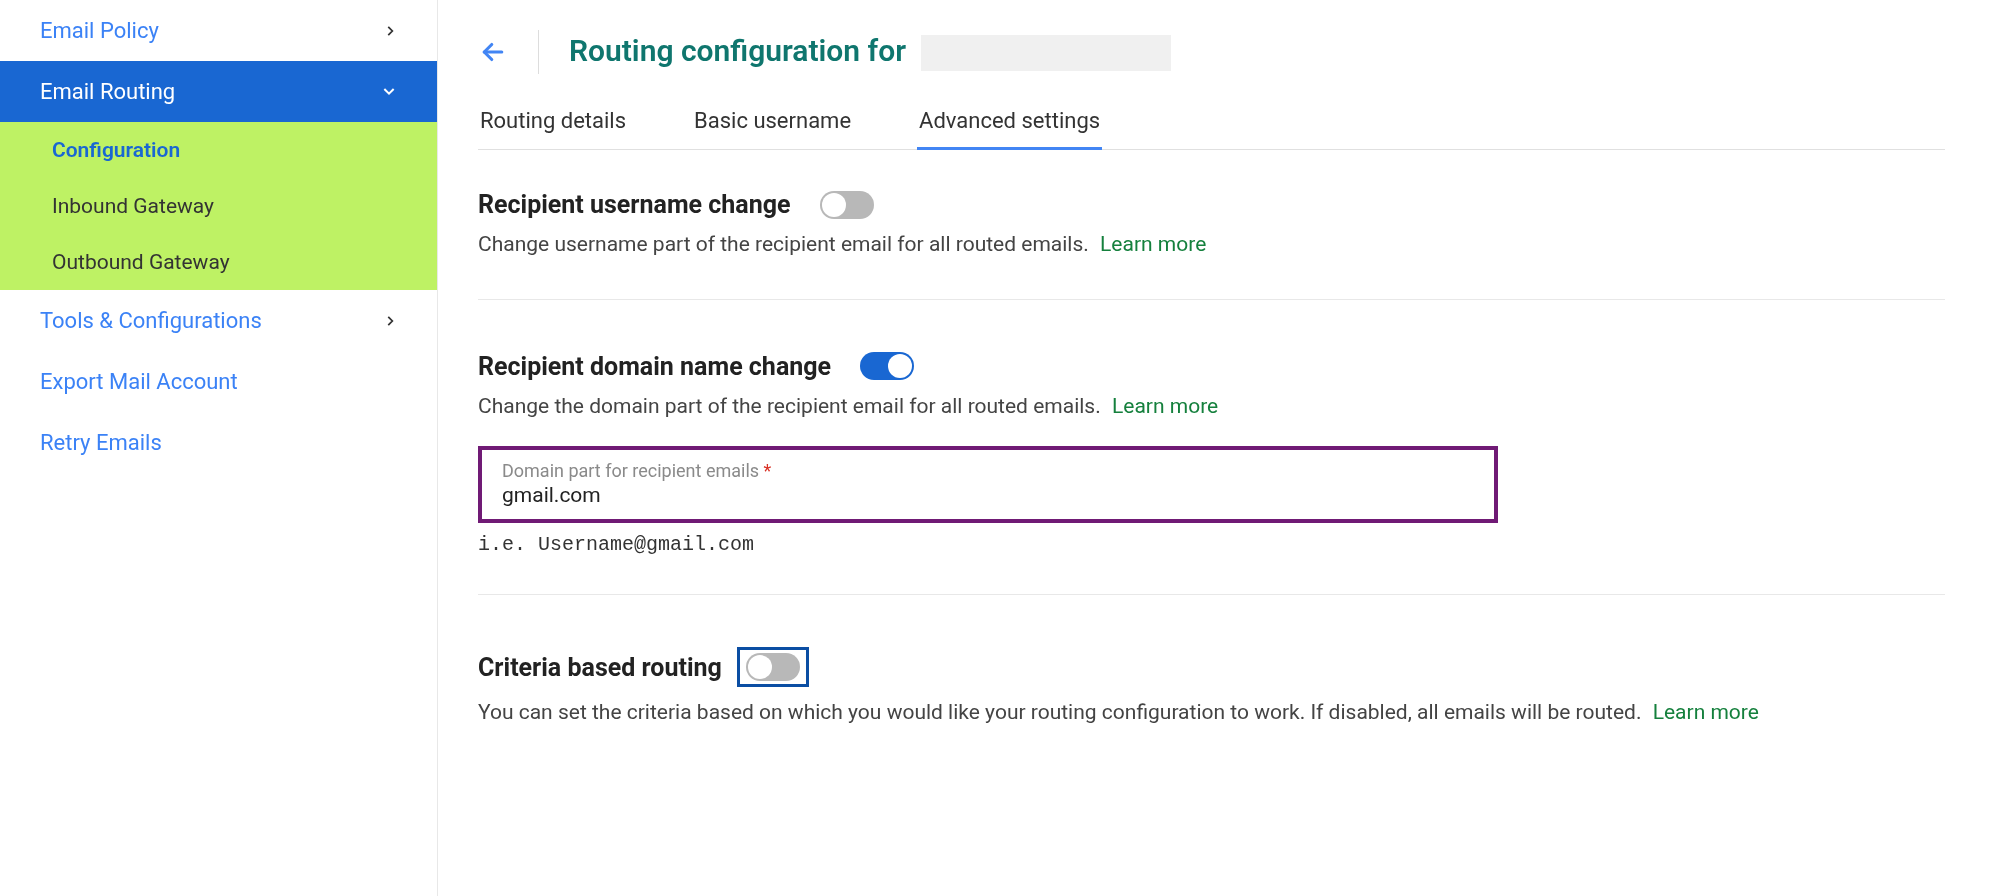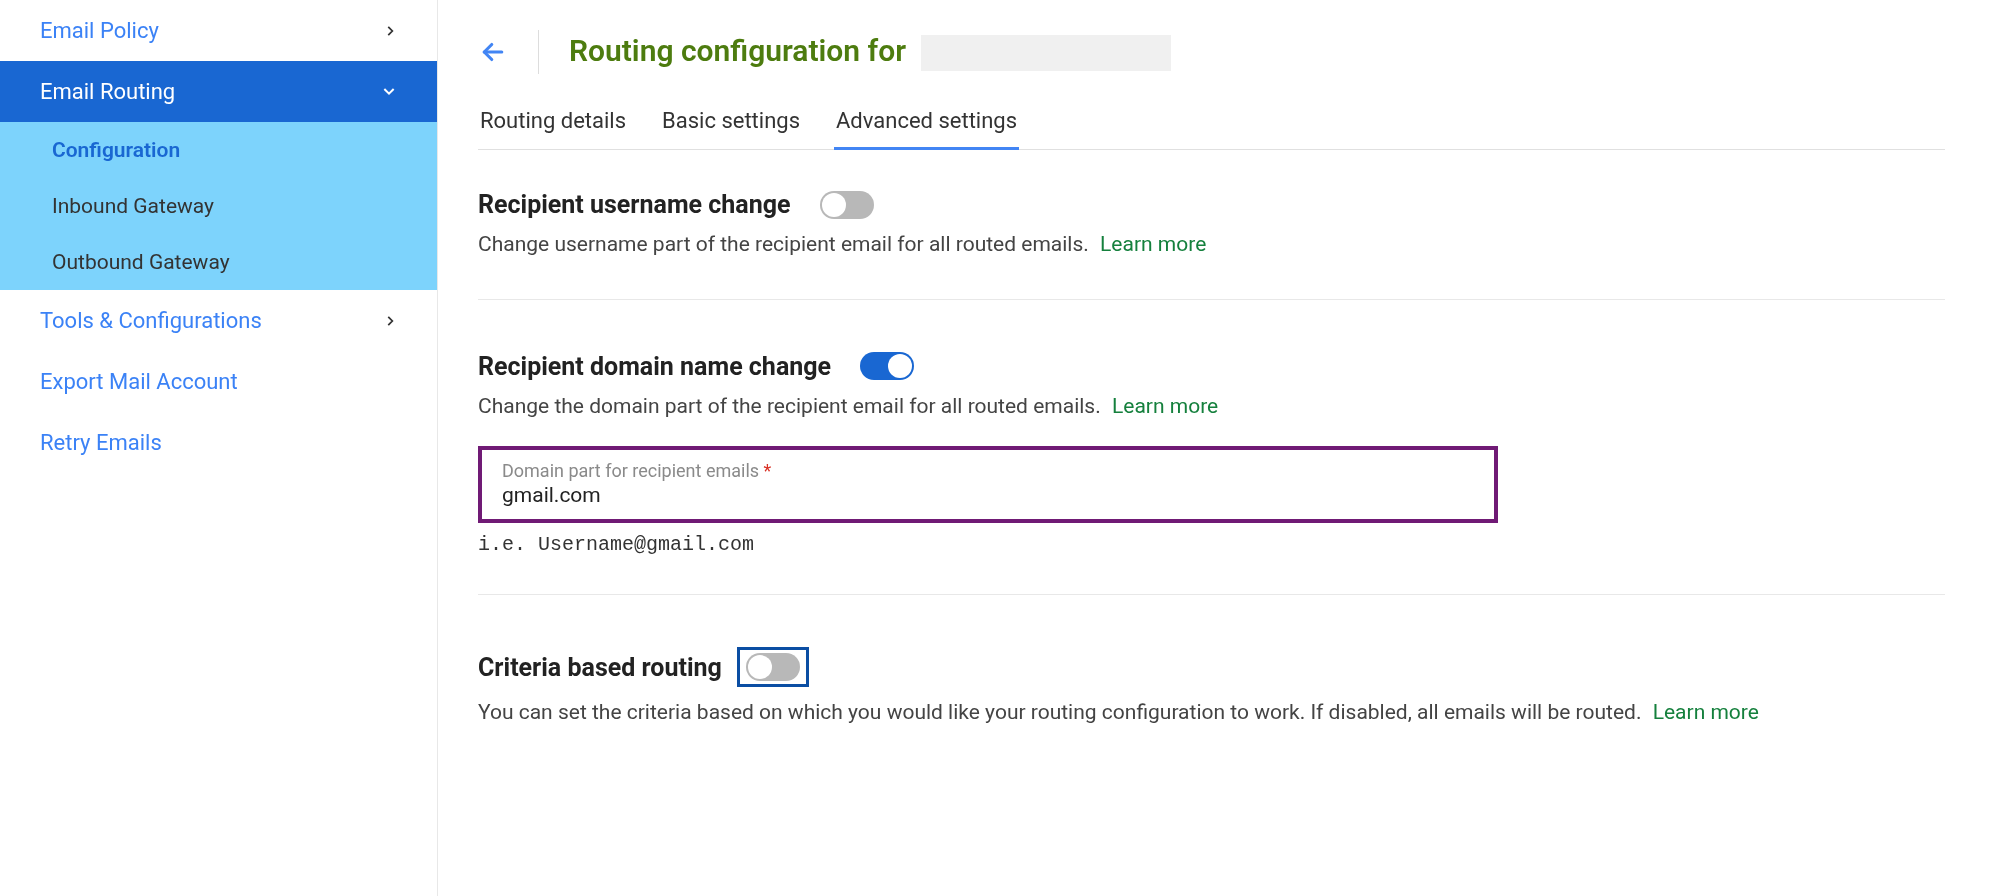--- a/index.html
+++ b/index.html
@@ -3,34 +3,34 @@
 <meta charset="utf-8">
 <style>
 * { box-sizing: border-box; margin: 0; padding: 0; }
 body { font-family: -apple-system, BlinkMacSystemFont, "Segoe UI", Roboto, "Helvetica Neue", Arial, sans-serif; font-size: 20px; color: #333; background: #fff; }
 .app { display: flex; width: 2000px; height: 896px; }
 
 
 .sidebar { width: 438px; border-right: 1px solid #e8e8e8; background: #fff; }
 .nav-item { display: flex; align-items: center; justify-content: space-between; padding: 18px 40px; font-size: 22px; color: #3b82f6; cursor: pointer; }
 .nav-item.active { background: #1967d2; color: #fff; }
-.nav-sub { background: #7dd3fc; padding: 0; }
+.nav-sub { background: #bef264; padding: 0; }
 .nav-sub-item { padding: 16px 40px 16px 52px; font-size: 21px; color: #333; cursor: pointer; }
 .nav-sub-item.selected { color: #1967d2; font-weight: 600; }
 .chev { font-size: 20px; }
 
 
 .main { flex: 1; padding: 30px 55px 0 40px; overflow: hidden; }
 .header-row { display: flex; align-items: center; gap: 30px; margin-bottom: 22px; }
 .back-btn { color: #4285f4; cursor: pointer; display: flex; align-items: center; }
 .vr { width: 1px; height: 44px; background: #ddd; }
-.page-title { font-size: 30px; font-weight: 600; color: #4d7c0f; }
+.page-title { font-size: 30px; font-weight: 600; color: #0f766e; }
 .redacted { display: inline-block; width: 250px; height: 36px; background: #f0f0f0; vertical-align: middle; margin-left: 8px; }
 
-.tabs { display: flex; gap: 32px; border-bottom: 1px solid #e0e0e0; margin-bottom: 40px; }
+.tabs { display: flex; gap: 64px; border-bottom: 1px solid #e0e0e0; margin-bottom: 40px; }
 .tab { padding: 12px 2px 16px; font-size: 22px; color: #333; cursor: pointer; position: relative; }
 .tab.active::after { content: ""; position: absolute; left: 0; right: 0; bottom: -1px; height: 3px; background: #4285f4; }
 
 .section { padding-bottom: 38px; border-bottom: 1px solid #e8e8e8; margin-bottom: 52px; }
 .section.last { border-bottom: none; margin-bottom: 0; }
 .section-head { display: flex; align-items: center; gap: 29px; margin-bottom: 10px; flex-wrap: wrap; }
 .section-title { font-size: 25px; font-weight: 700; color: #222; }
 .section-desc { font-size: 21px; color: #444; line-height: 1.5; }
 .learn-more { color: #15803d; cursor: pointer; margin-left: 6px; }
 
@@ -103,21 +103,21 @@
       </span>
       <span class="vr"></span>
       <h1 class="page-title">
         <span>Routing configuration for</span>
         <span class="redacted"></span>
       </h1>
     </div>
 
     <div class="tabs">
       <div class="tab">Routing details</div>
-      <div class="tab">Basic settings</div>
+      <div class="tab">Basic username</div>
       <div class="tab active">Advanced settings</div>
     </div>
 
     <div class="section">
       <div class="section-head">
         <span class="section-title">Recipient username change</span>
         <span class="toggle off">
             <span class="knob"></span>
           </span>
       </div>

